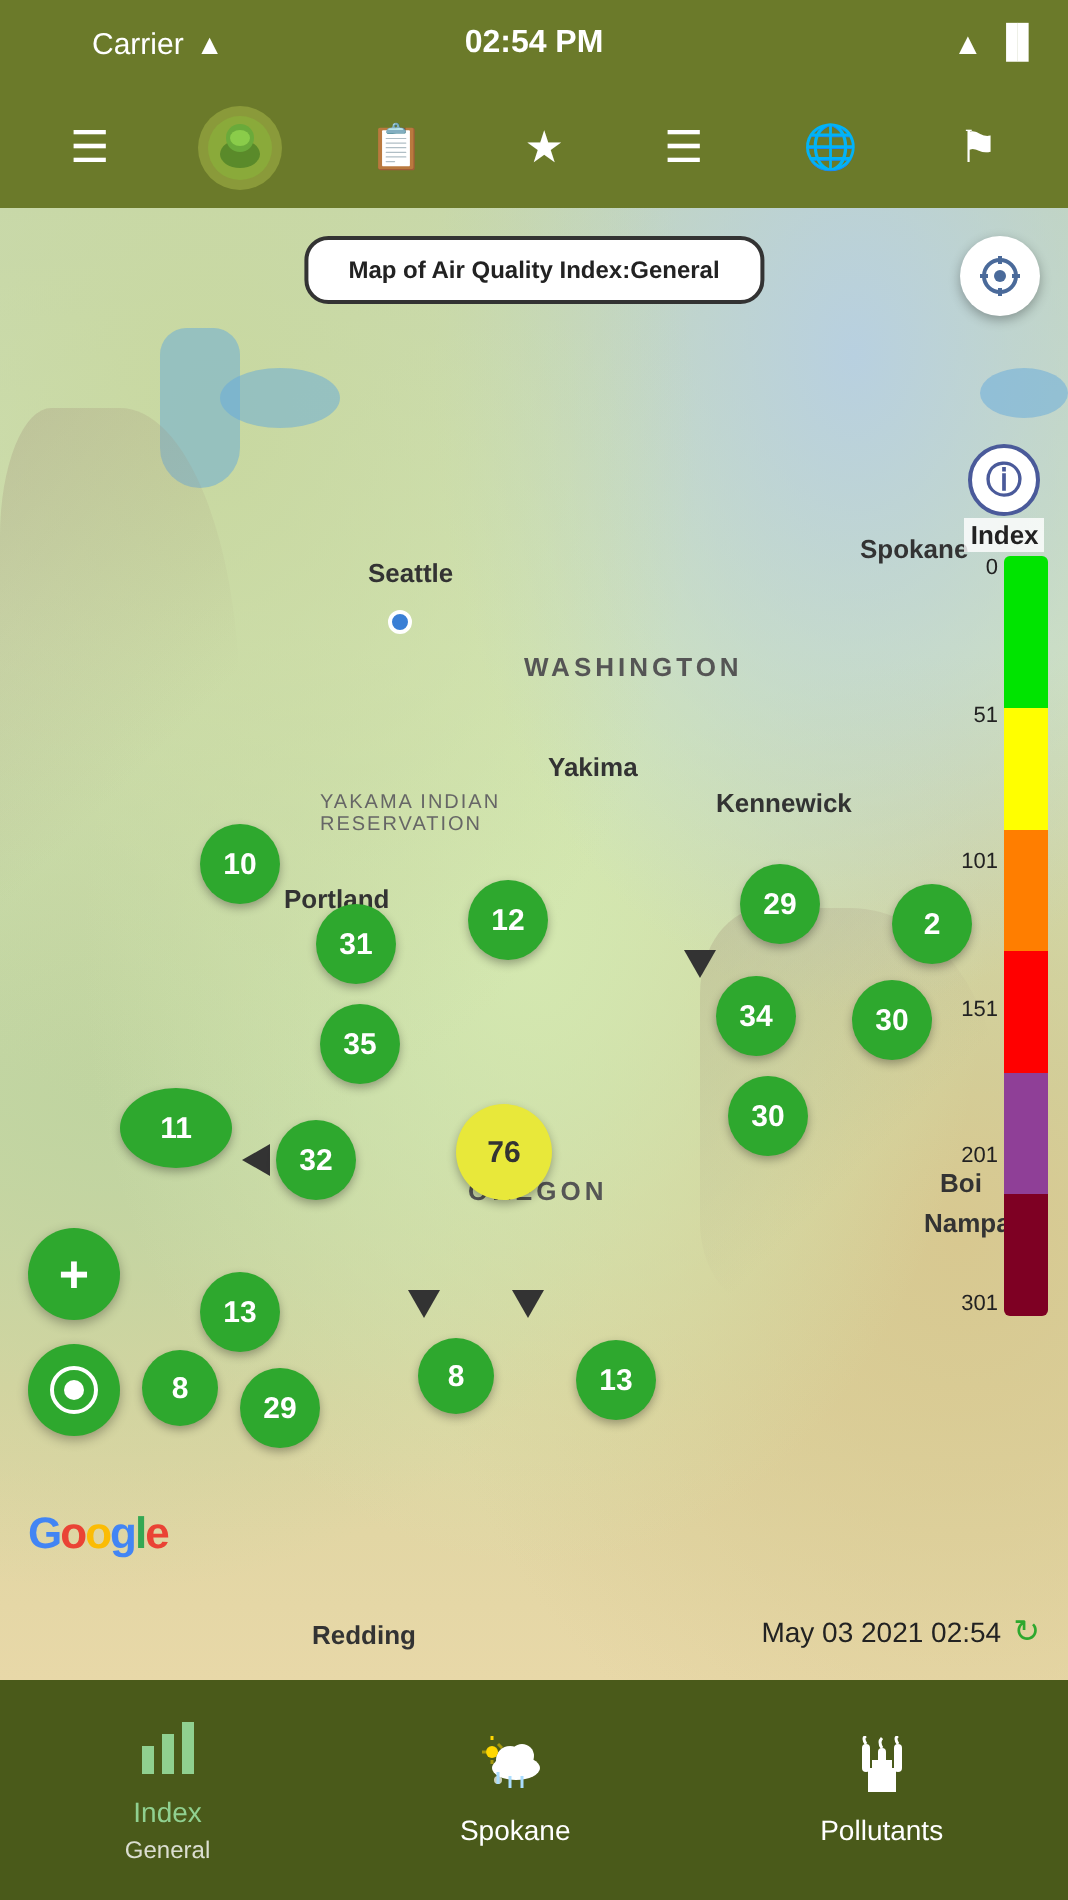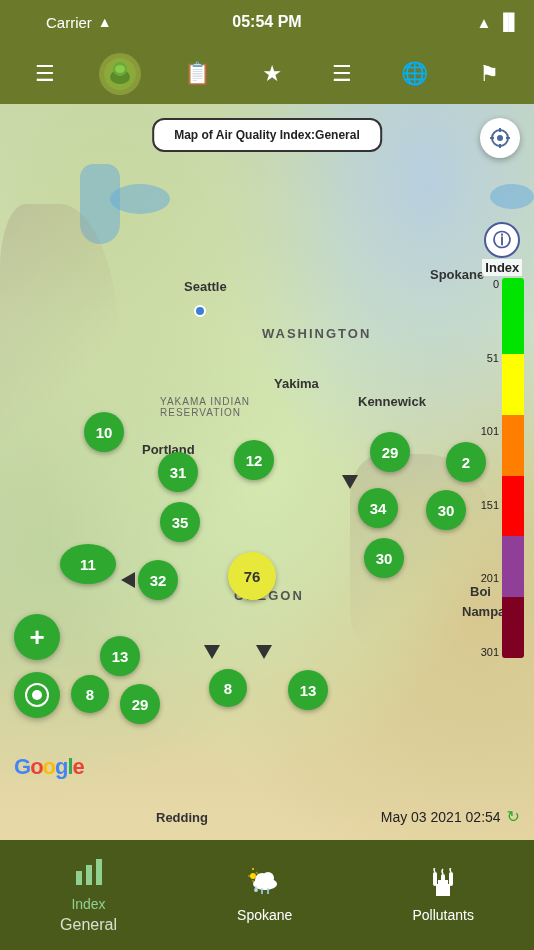--- a/index.html
+++ b/index.html
@@ -300,21 +300,21 @@
     .tab-icon {
       font-size: 28px;
       color: white;
     }
     .tab-label {
       font-size: 14px;
       color: white;
       font-weight: 500;
     }
     .tab-sublabel {
-      font-size: 16px;
+      font-size: 12px;
       color: rgba(255,255,255,0.8);
     }
     .tab-active .tab-icon { color: #90d090; }
     .tab-active .tab-label { color: #90d090; }
 
     
     .water-body {
       position: absolute;
       background: rgba(100, 170, 220, 0.5);
       border-radius: 50%;
@@ -328,21 +328,21 @@
     }
   </style>
 </head>
 <body>
 
 <div id="status-bar">
   <div class="status-left">
     <span>Carrier</span>
     <span class="wifi-icon">▲</span>
   </div>
-  <div class="status-center">05:54 PM</div>
+  <div class="status-center">02:54 PM</div>
   <div class="status-right">
     <span>▲</span>
     <span class="battery-icon">▐▌</span>
   </div>
 </div>
 
 <div id="nav-bar">
   <span class="nav-icon">☰</span>
   <div class="nav-logo">
     <svg viewBox="0 0 34 34" fill="none" xmlns="http://www.w3.org/2000/svg">
@@ -410,21 +410,21 @@
   <div class="place-label" style="left:142px;top:338px;">Portland</div>
   <div class="place-label" style="left:156px;top:706px;">Redding</div>
 
   <div class="state-label" style="left:262px;top:222px;font-size:13px;">WASHINGTON</div>
   <div class="state-label" style="left:234px;top:484px;font-size:13px;">OREGON</div>
 
   <div class="state-label" style="left:160px;top:292px;font-size:10px;font-weight:500;letter-spacing:1px;color:#666;">YAKAMA INDIAN<br>RESERVATION</div>
   <div class="place-label" style="left:470px;top:480px;">Boi</div>
   <div class="place-label" style="left:462px;top:500px;">Nampa</div>
 
-  <div class="aqi-marker aqi-green" style="left:104px;top:328px;width:40px;height:40px;">10</div>
+  <div class="aqi-marker aqi-green" style="left:120px;top:328px;width:40px;height:40px;">10</div>
   <div class="aqi-marker aqi-green" style="left:178px;top:368px;width:40px;height:40px;">31</div>
   <div class="aqi-marker aqi-green" style="left:180px;top:418px;width:40px;height:40px;">35</div>
   <div class="aqi-marker aqi-green" style="left:88px;top:460px;width:56px;height:40px;">11</div>
 
   <div class="arrow-marker arrow-left" style="left:128px;top:476px;"></div>
   <div class="aqi-marker aqi-green" style="left:158px;top:476px;width:40px;height:40px;">32</div>
   <div class="aqi-marker aqi-yellow" style="left:252px;top:472px;width:48px;height:48px;">76</div>
   <div class="aqi-marker aqi-green" style="left:120px;top:552px;width:40px;height:40px;">13</div>
   <div class="aqi-marker aqi-green" style="left:90px;top:590px;width:38px;height:38px;">8</div>
   <div class="aqi-marker aqi-green" style="left:140px;top:600px;width:40px;height:40px;">29</div>

